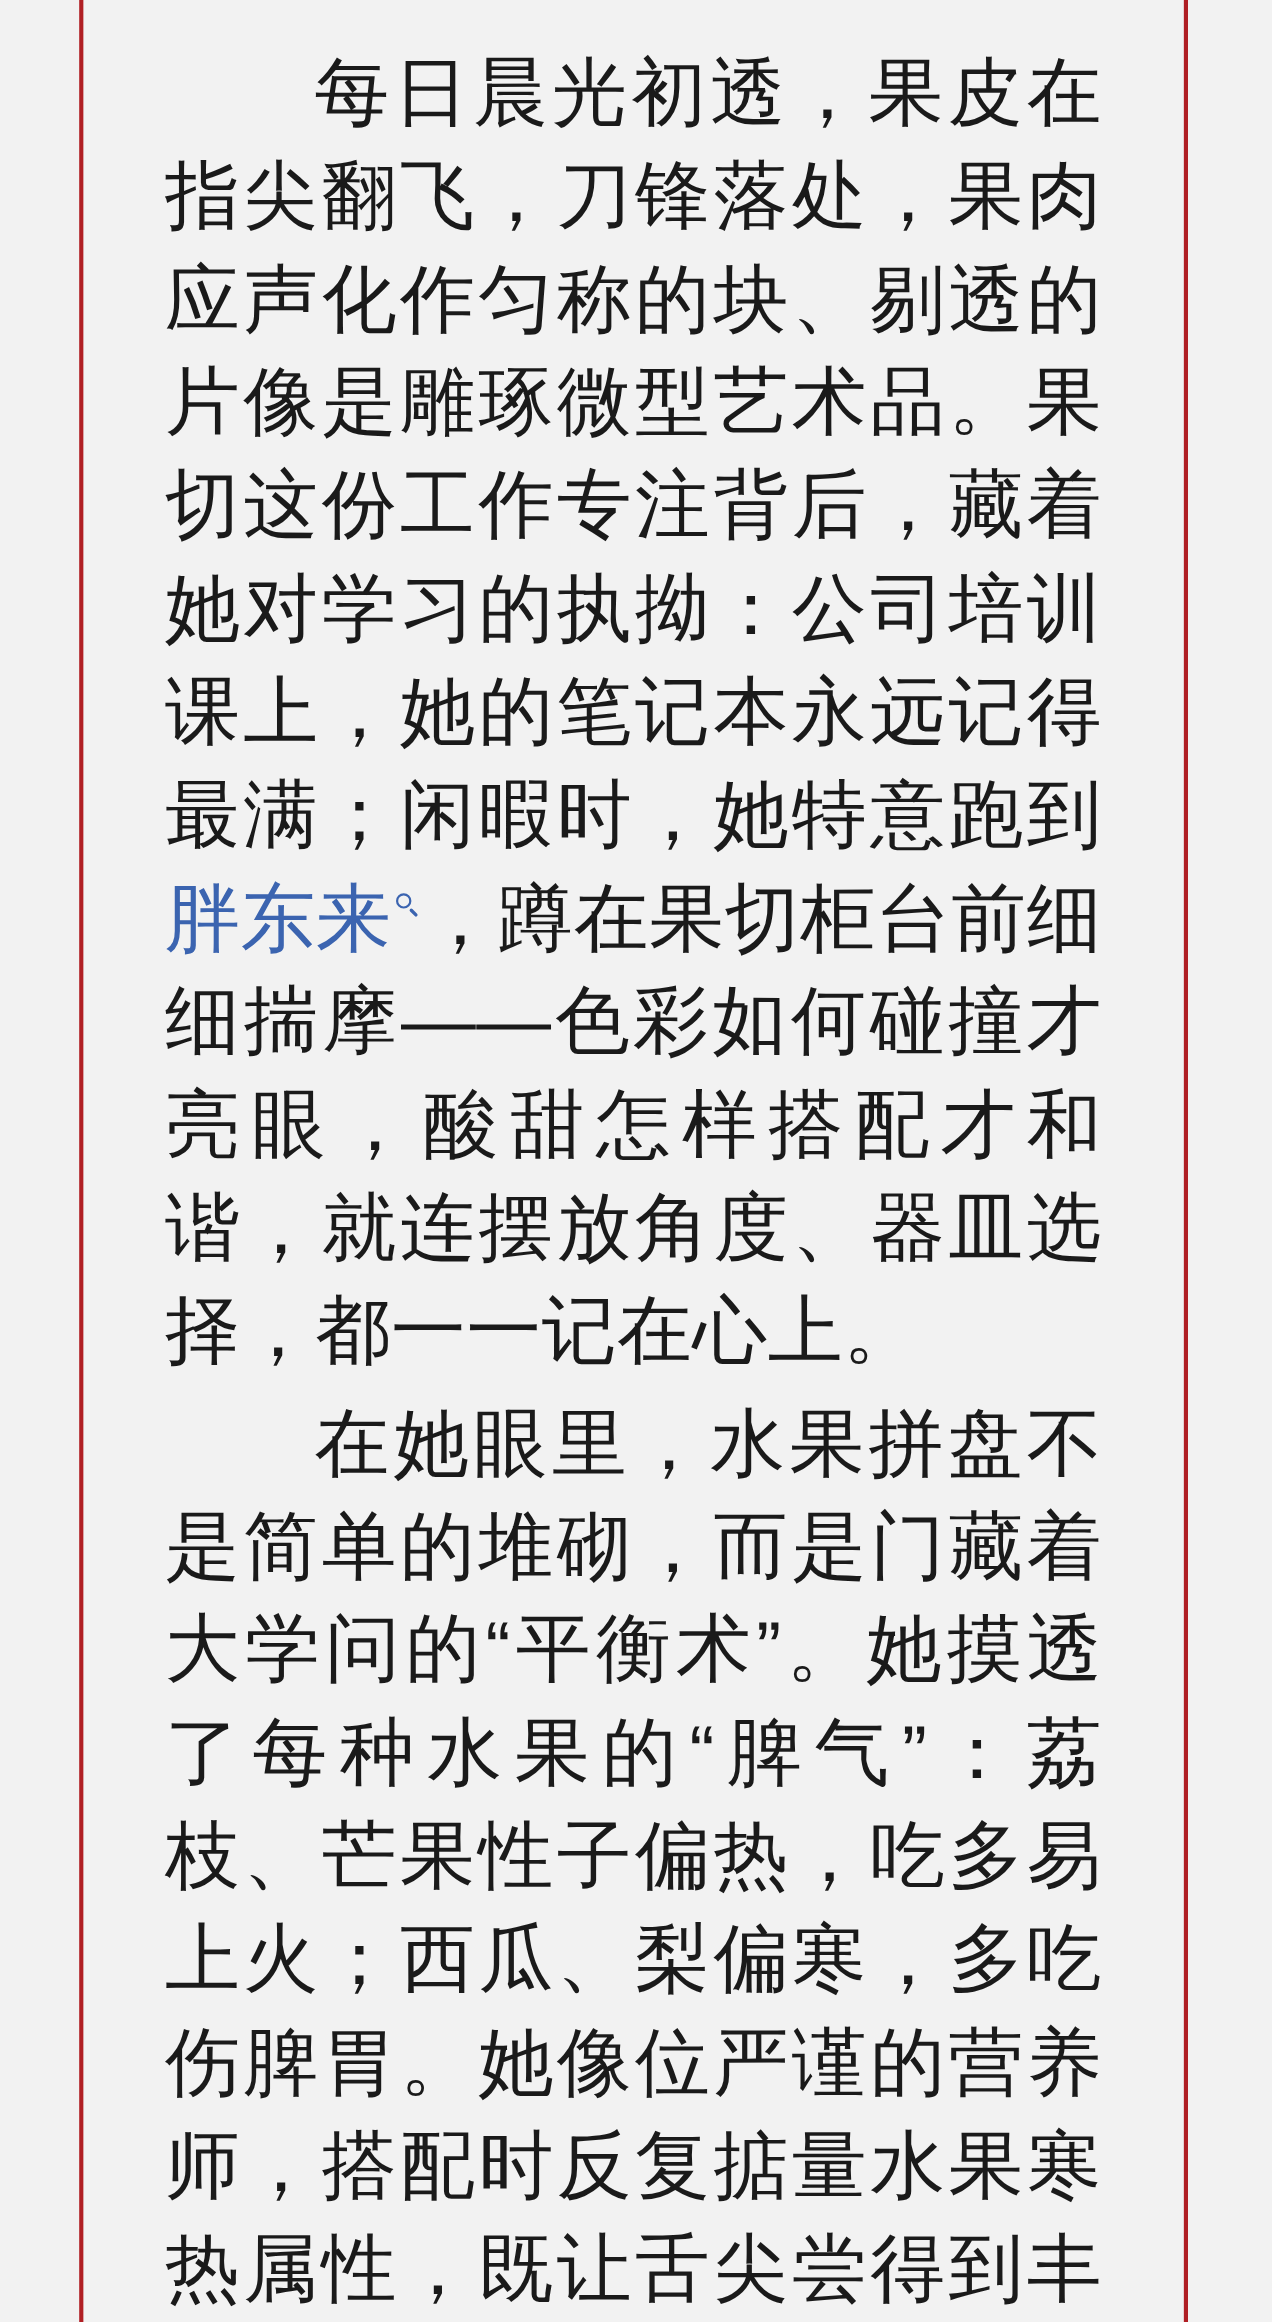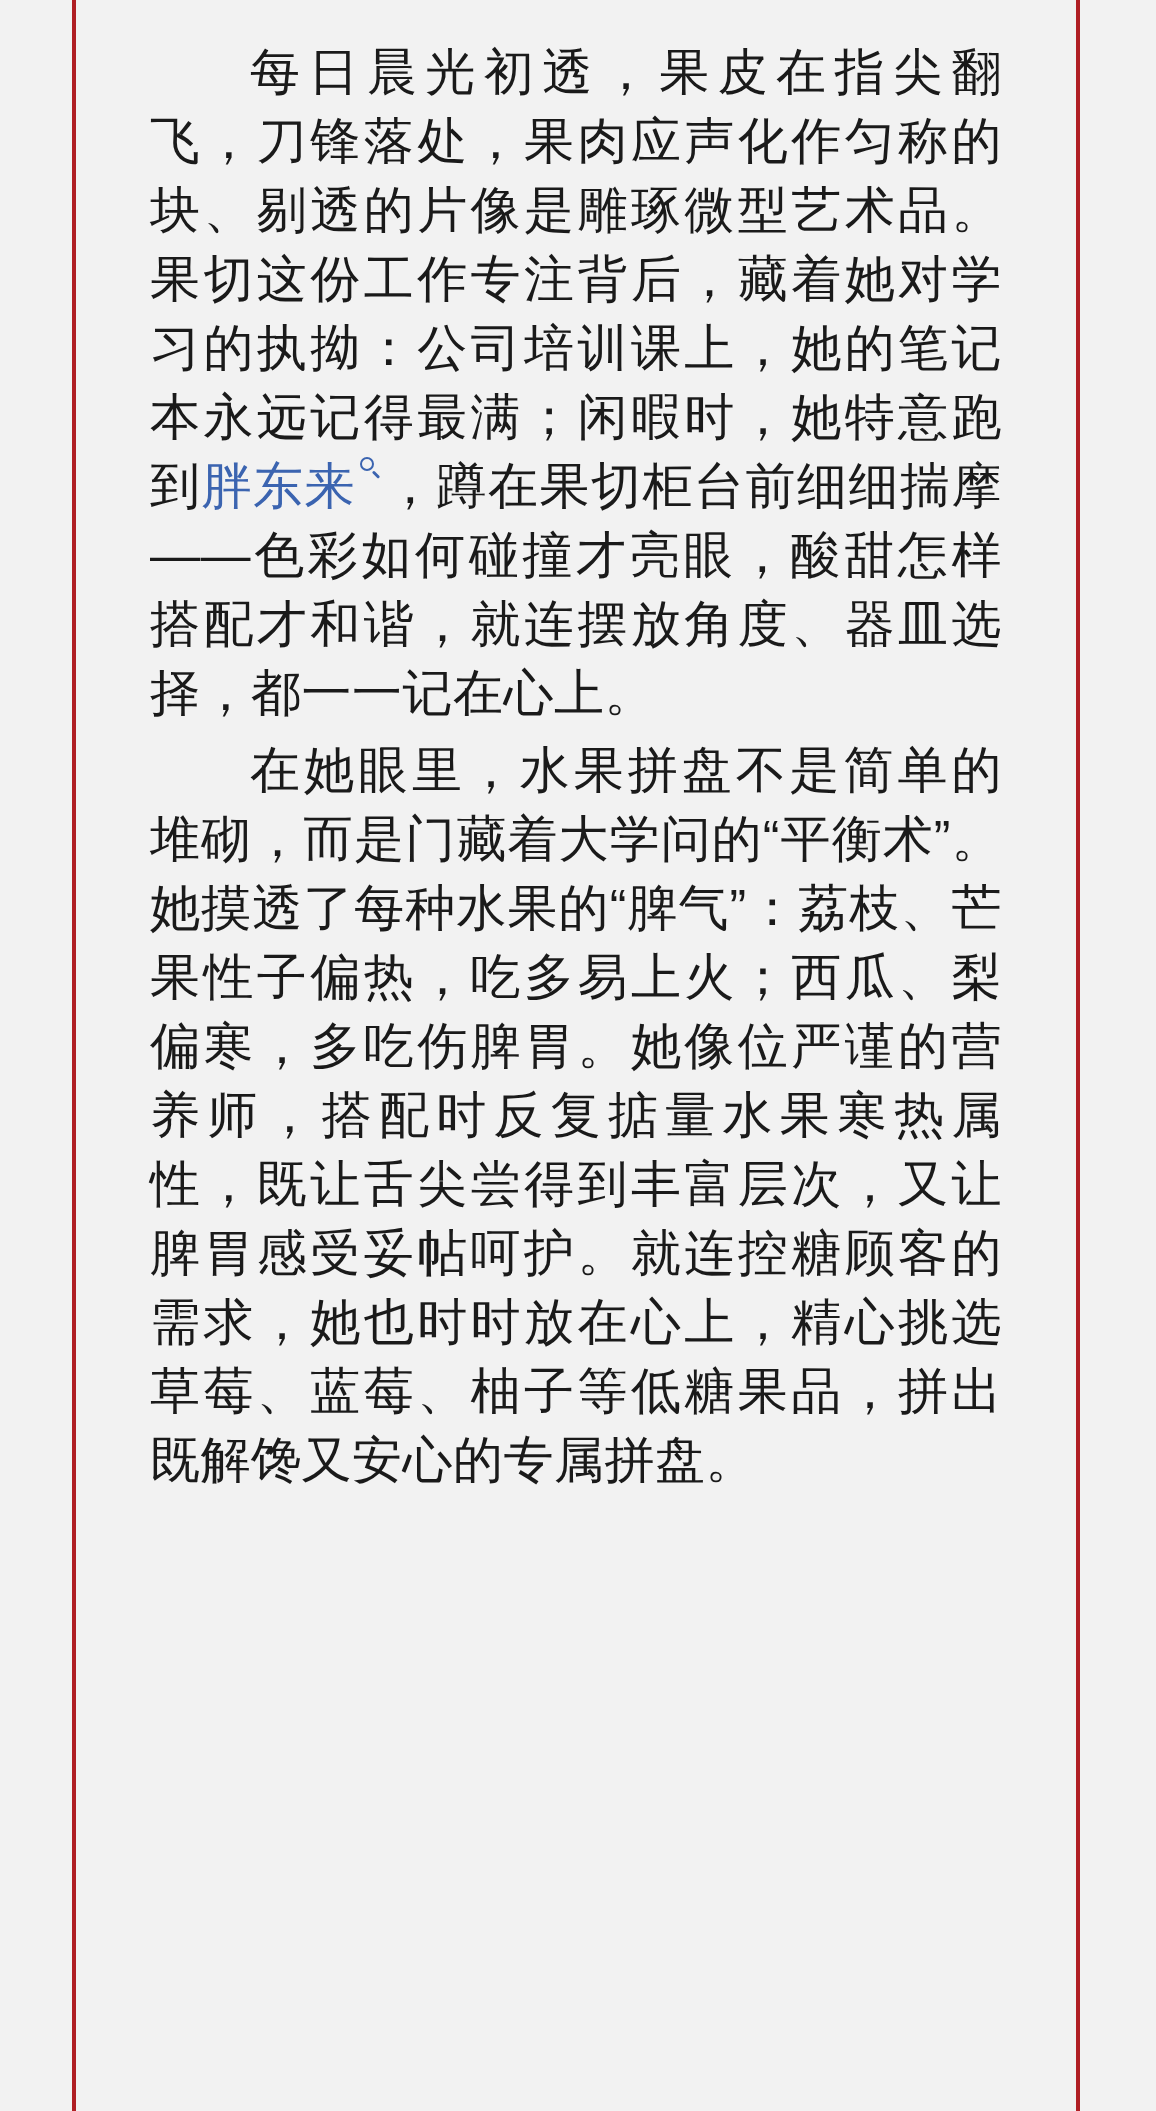--- a/index.html
+++ b/index.html
@@ -41,21 +41,21 @@
     width: 1000px;
     height: 2111px;
     background: #f2f2f2;
     box-sizing: border-box;
     padding: 38px 74px 0 74px;
   }
 
   p.para {
     margin: 0 0 8px 0;
     color: #1a1a1a;
-    font-size: 50px;
+    font-size: 68px;
     line-height: 1.38;
     text-align: justify;
     text-justify: inter-ideograph;
     letter-spacing: 0.5px;
     text-indent: 2em;
   }
 
   .link {
     color: #3b64b0;
     text-decoration: none;

